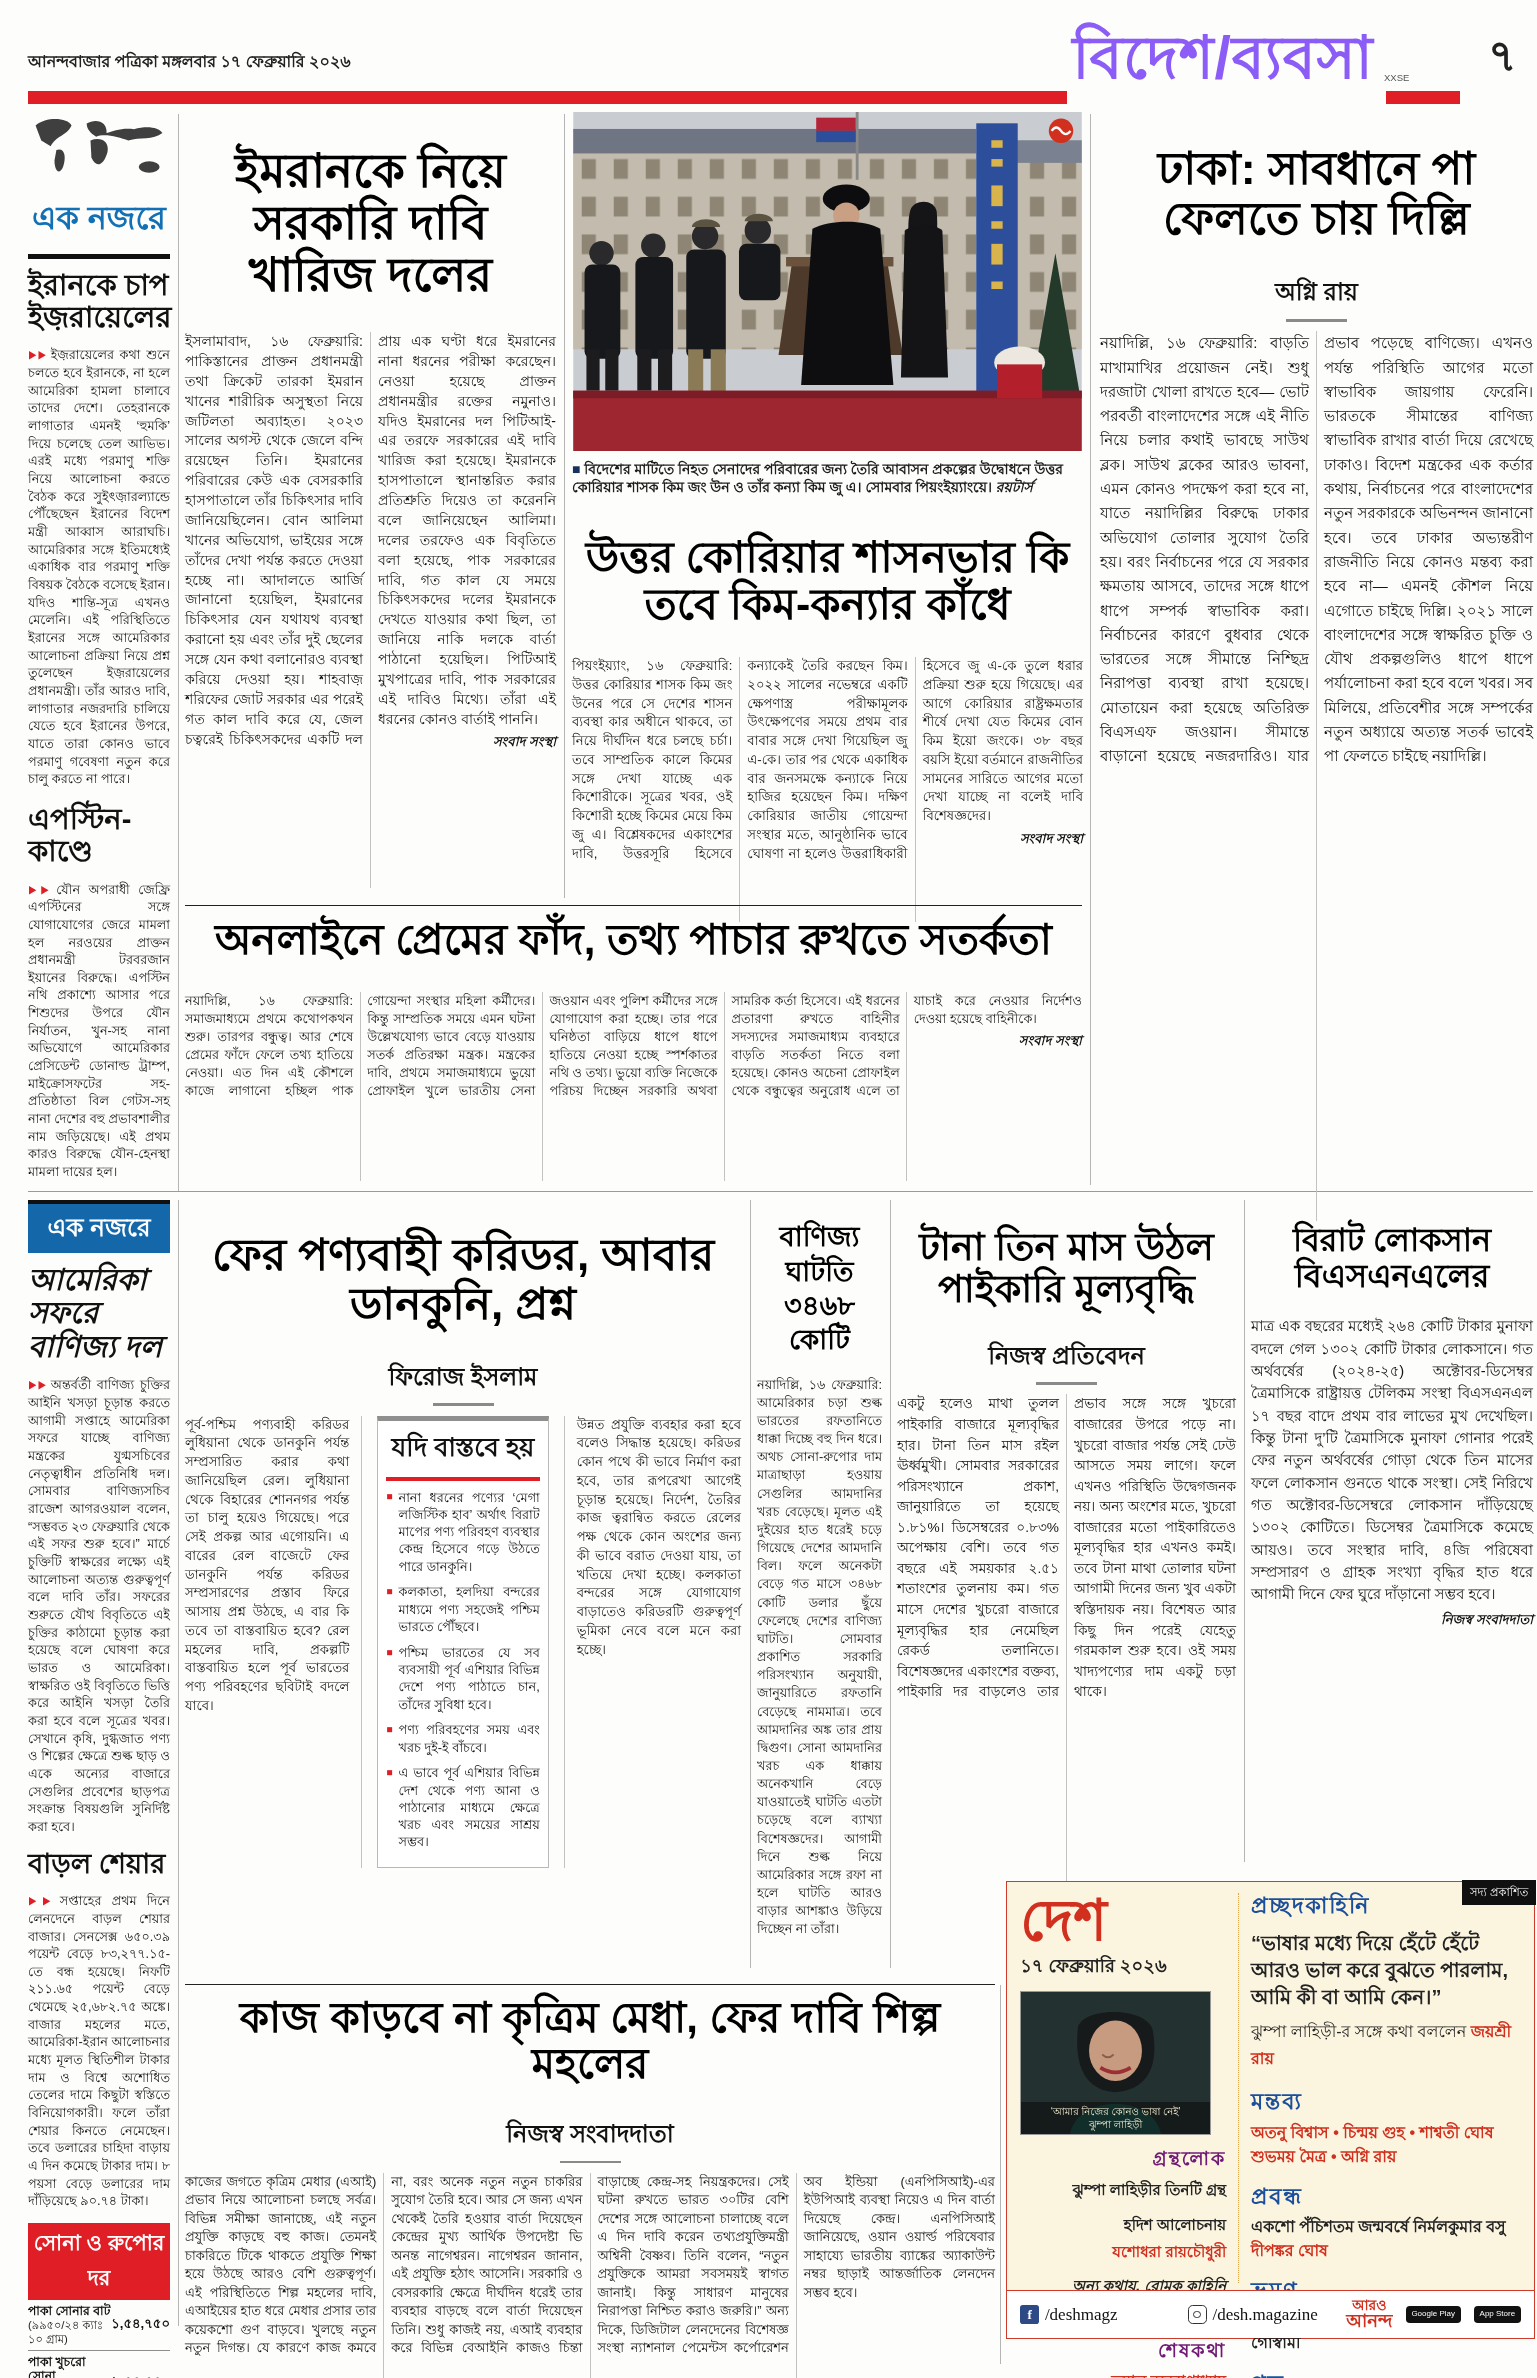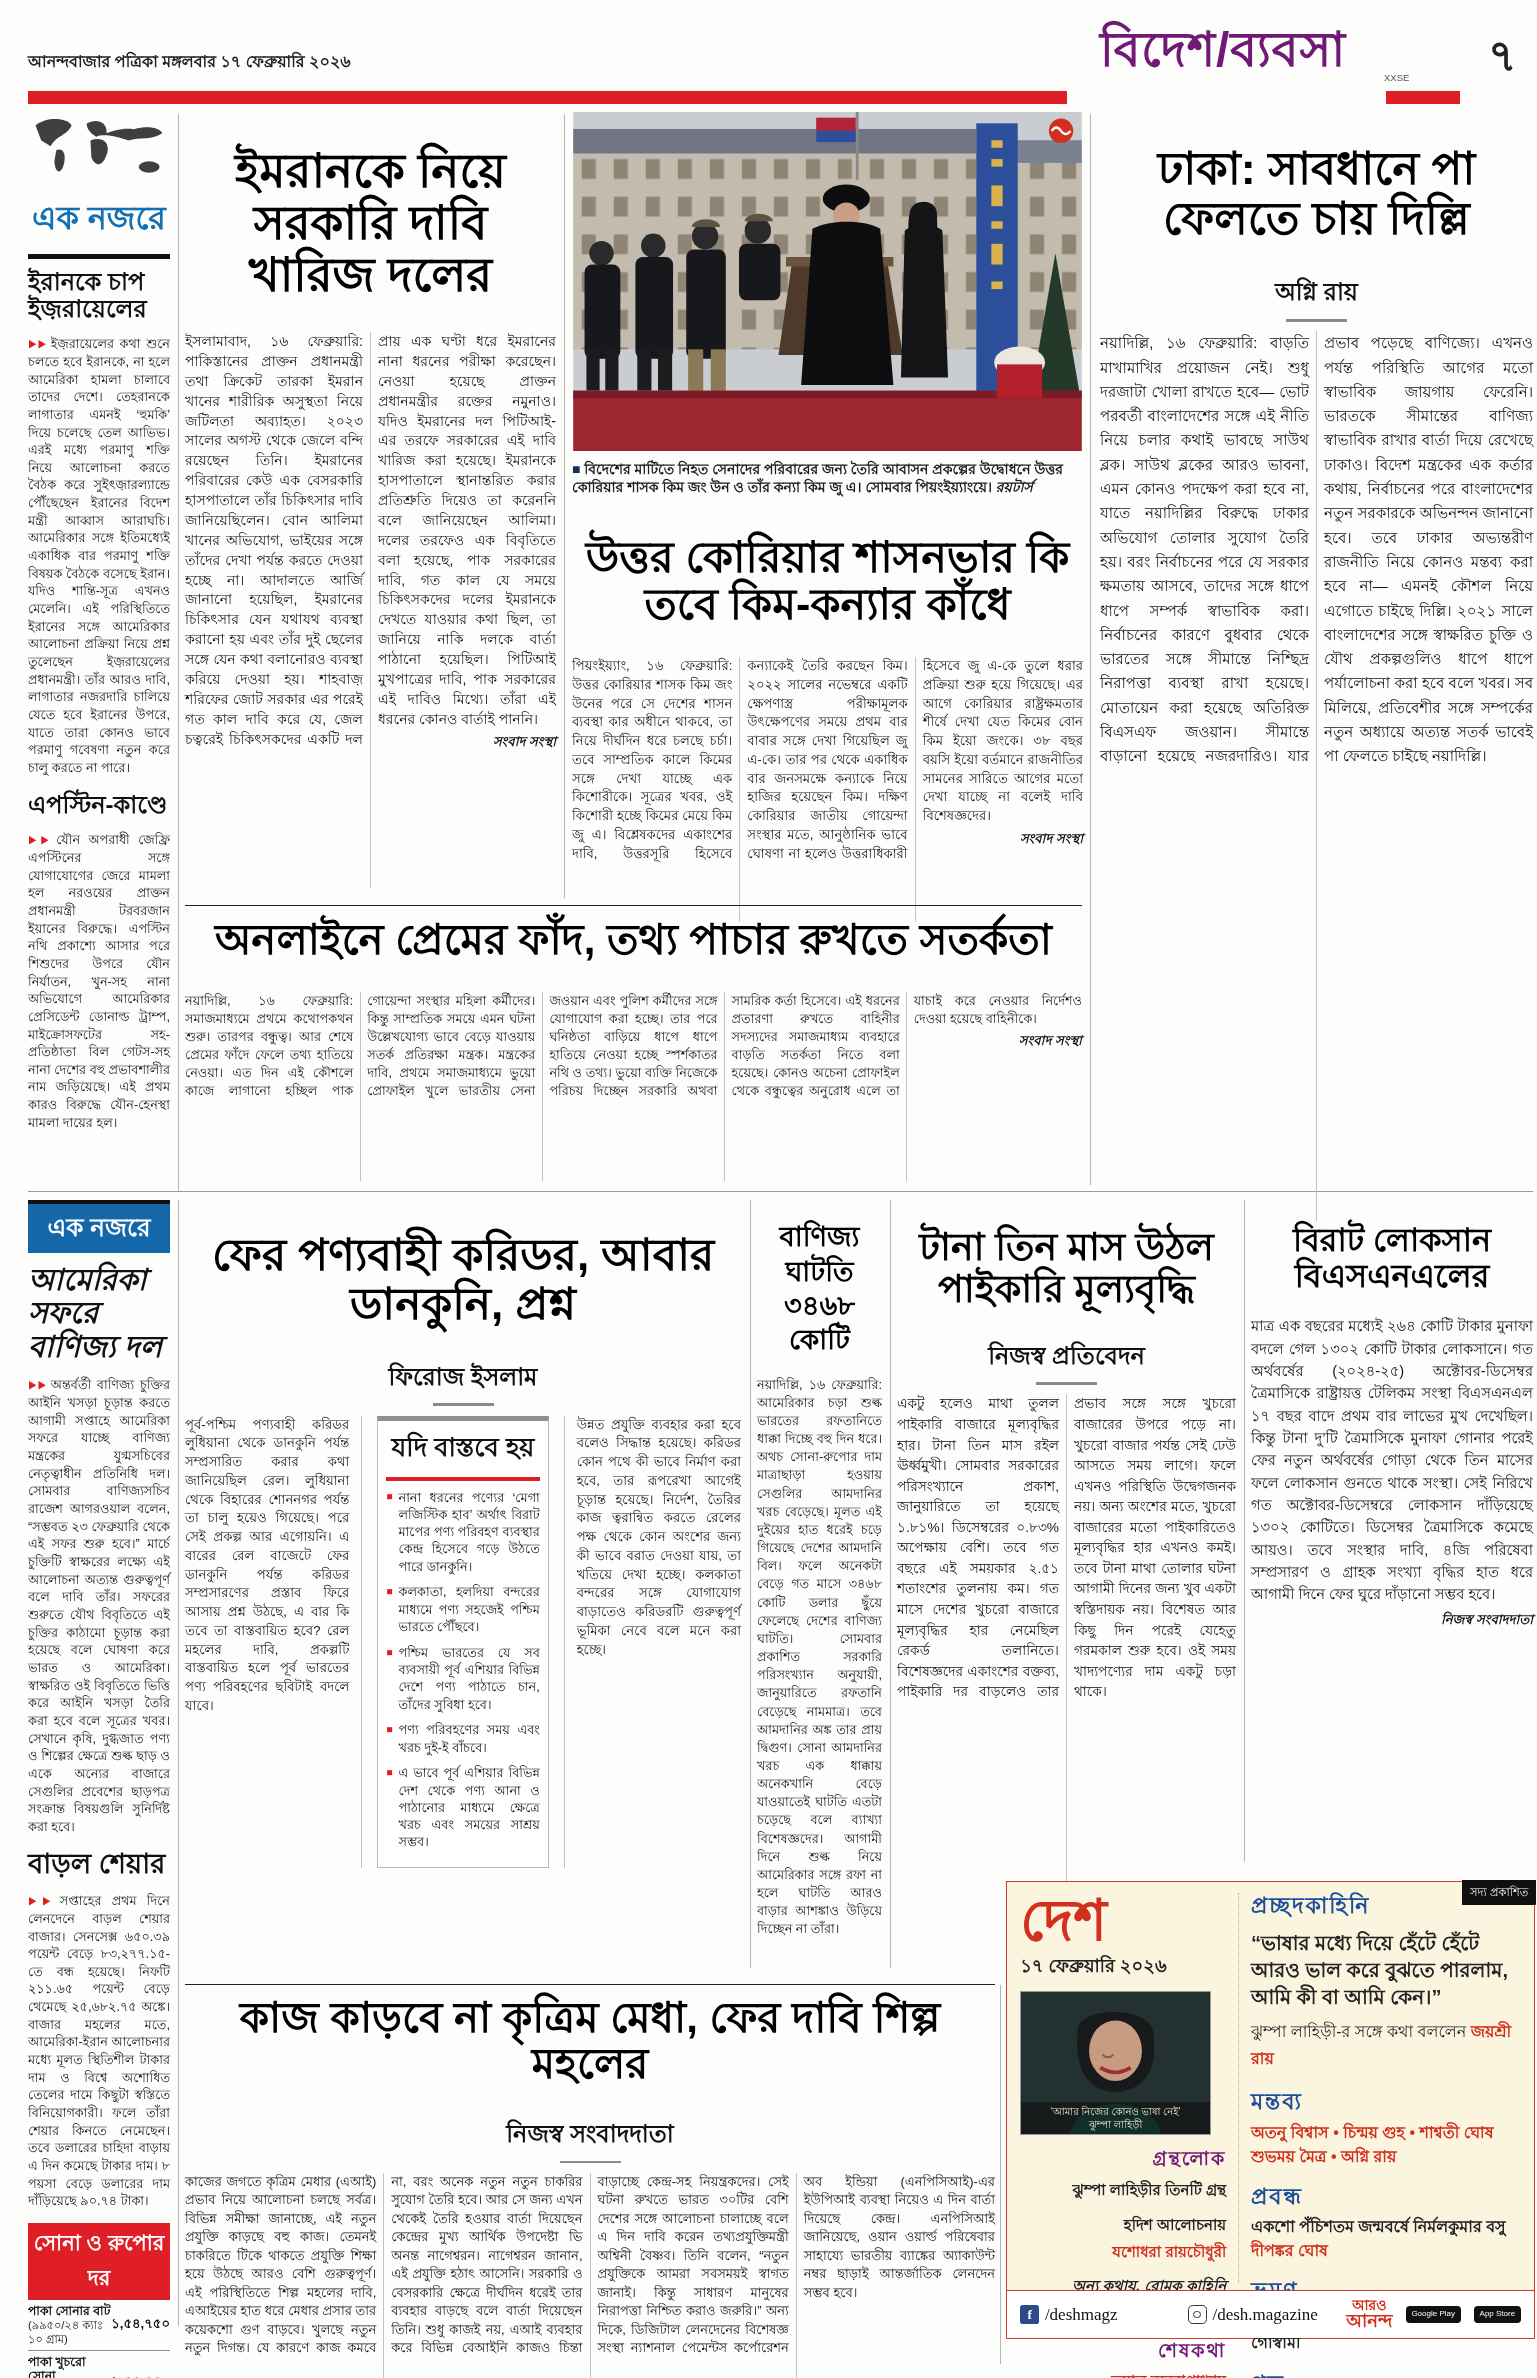--- a/index.html
+++ b/index.html
@@ -4,41 +4,41 @@
 <style>
   html,body{margin:0;padding:0;background:#e8e8e8;}
   .page{position:relative;width:1538px;height:2378px;background:#fdfdfb;color:#111;
         font-family:"Liberation Sans", sans-serif;overflow:hidden;}
   .abs{position:absolute;}
   .vr{position:absolute;width:0.9px;background:#b5b5b5;}
   .hr-thin{position:absolute;height:0.9px;background:#9a9a9a;}
 
   
   .masthead{font-size:16px;font-weight:bold;color:#222;}
-  .section-title{font-size:48px;font-weight:800;color:#701a75;letter-spacing:0.9px;white-space:nowrap;}
+  .section-title{font-size:59px;font-weight:800;color:#8b5cf6;letter-spacing:0.9px;white-space:nowrap;}
   .edition{font-size:9.5px;color:#555;}
   .pageno{font-size:44px;font-weight:bold;color:#222;}
   .redbar{position:absolute;height:13.2px;background:#e01e25;}
 
   
   .headline{font-weight:800;color:#000;text-align:center;line-height:1.1;}
   .byline{font-size:24px;font-weight:bold;text-align:center;}
   .byline-rule{width:61px;height:2.8px;background:#8a8a8a;margin:5.7px auto 9.5px auto;}
   .body-text{font-size:14px;line-height:1.42;text-align:justify;color:#141414;}
   .credit{font-size:13.2px;font-style:italic;font-weight:bold;text-align:right;display:block;margin-top:3.8px;}
   .cols2{column-count:2;column-gap:15px;column-rule:0.9px solid #c2c2c2;}
   .cols3{column-count:3;column-gap:15px;column-rule:0.9px solid #c2c2c2;}
   .cols4{column-count:4;column-gap:15px;column-rule:0.9px solid #c2c2c2;}
   .cols5{column-count:5;column-gap:14px;column-rule:0.9px solid #c2c2c2;}
 
   
   .sb{width:142px;}
   .glance-word{font-size:32px;font-weight:800;color:#1470b4;text-align:center;margin-top:1.9px;}
   .glance-rule{height:4.7px;background:#101010;margin:7.6px 0 9.5px 0;}
-  .sb h3{font-size:24px;line-height:1.12;margin:9.5px 0 7.6px 0;font-weight:800;}
+  .sb h3{font-size:29px;line-height:1.12;margin:9.5px 0 7.6px 0;font-weight:800;}
   .sb .body-text{font-size:12.8px;line-height:1.38;}
   .redmark{color:#e01e25;font-size:10.4px;letter-spacing:-1.9px;margin-right:3.8px;}
   .glance-banner{background:#1468aa;color:#fff;text-align:center;font-size:24.6px;font-weight:800;
                  padding:4.7px 0;border-top:4.7px solid #101010;}
 
   
   .tbl-banner{background:#e01e25;color:#fff;text-align:center;font-size:21px;font-weight:800;padding:3.8px 0;}
   .gold-row{display:flex;justify-content:space-between;align-items:center;border-bottom:0.9px solid #8f8f8f;padding:3.8px 0;}
   .gold-lab{font-size:12.3px;font-weight:bold;line-height:1.15;}
   .gold-sub{font-size:11.4px;font-weight:normal;color:#222;margin-top:24px;}

